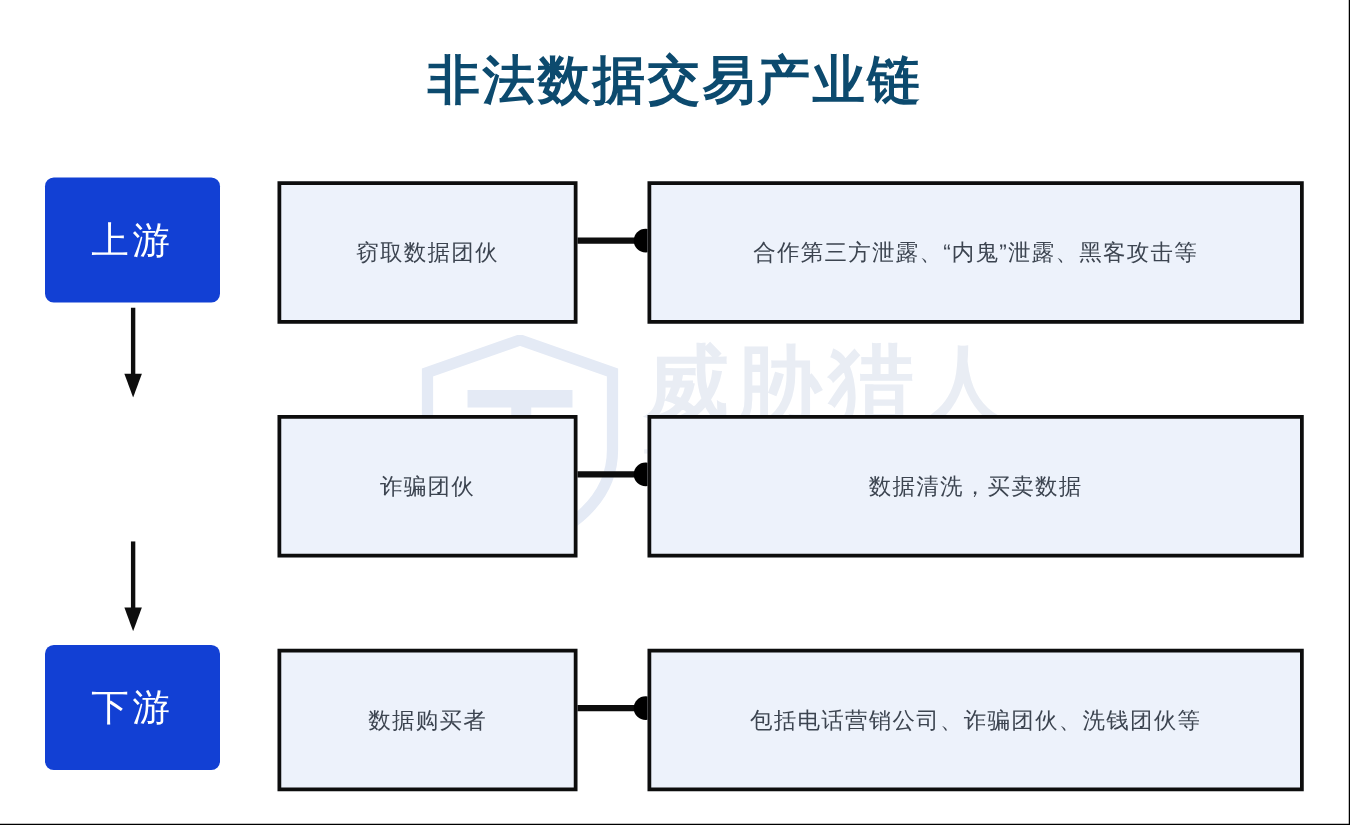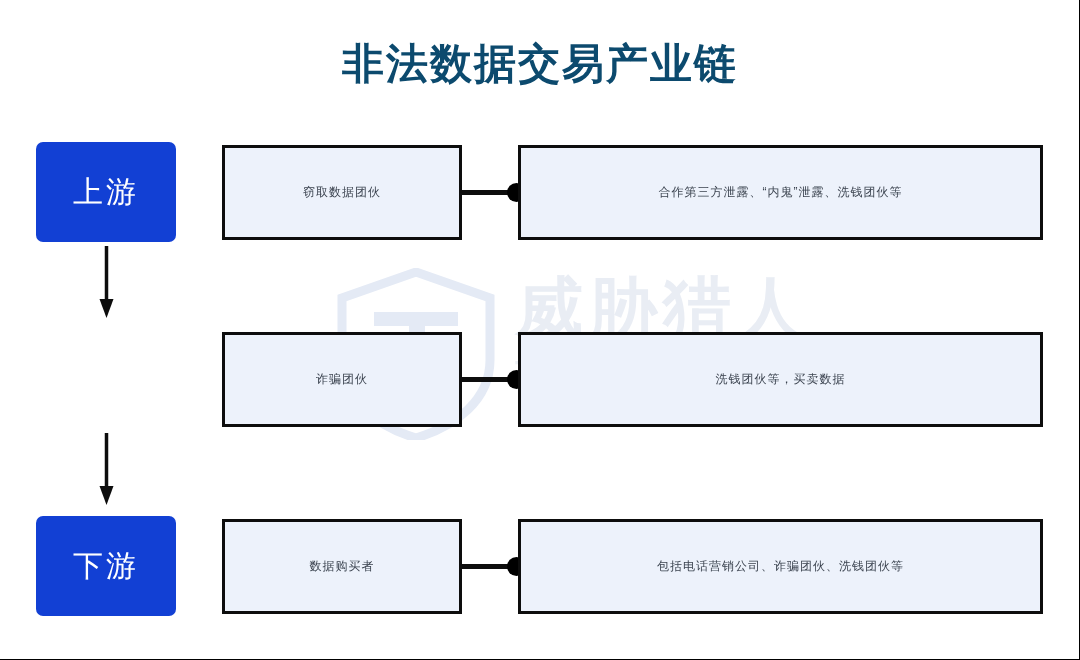--- a/index.html
+++ b/index.html
@@ -103,29 +103,29 @@
     letter-spacing: 3px;
     display: flex;
     align-items: center;
     justify-content: center;
     box-sizing: border-box;
   }
 
   .node-box {
     position: absolute;
     top: 3px;
-    height: 95px;
+    height: 114px;
     background: #edf2fb;
     border: 3px solid #0d0d0d;
     box-sizing: border-box;
     display: flex;
     align-items: center;
     justify-content: center;
     color: #3c4450;
-    font-size: 12px;
+    font-size: 18px;
     letter-spacing: 1px;
   }
   .node-box.actor {
     left: 222px;
     width: 240px;
   }
   .node-box.detail {
     left: 518px;
     width: 525px;
   }
@@ -178,35 +178,35 @@
     </div>
   </div>
 
   <div id="title">非法数据交易产业链</div>
 
   <div class="row" id="row-0">
     <div class="stage-badge">上游</div>
     <div class="node-box actor">窃取数据团伙</div>
     <div class="connector"></div>
     <div class="connector-dot"></div>
-    <div class="node-box detail">合作第三方泄露、“内鬼”泄露、洗钱团伙等</div>
+    <div class="node-box detail">合作第三方泄露、“内鬼”泄露、黑客攻击等</div>
   </div>
 
   <div class="down-arrow" id="arrow-0">
     <svg viewBox="0 0 15 72" width="15" height="72" aria-hidden="true">
       <line x1="7.5" y1="0" x2="7.5" y2="56" stroke="#0d0d0d" stroke-width="3.5"></line>
       <polygon points="7.5,72 0.5,53 14.5,53" fill="#0d0d0d"></polygon>
     </svg>
   </div>
 
   <div class="row" id="row-1">
     <div class="node-box actor">诈骗团伙</div>
     <div class="connector"></div>
     <div class="connector-dot"></div>
-    <div class="node-box detail">洗钱团伙等，买卖数据</div>
+    <div class="node-box detail">数据清洗，买卖数据</div>
   </div>
 
   <div class="down-arrow" id="arrow-1">
     <svg viewBox="0 0 15 72" width="15" height="72" aria-hidden="true">
       <line x1="7.5" y1="0" x2="7.5" y2="56" stroke="#0d0d0d" stroke-width="3.5"></line>
       <polygon points="7.5,72 0.5,53 14.5,53" fill="#0d0d0d"></polygon>
     </svg>
   </div>
 
   <div class="row" id="row-2">

